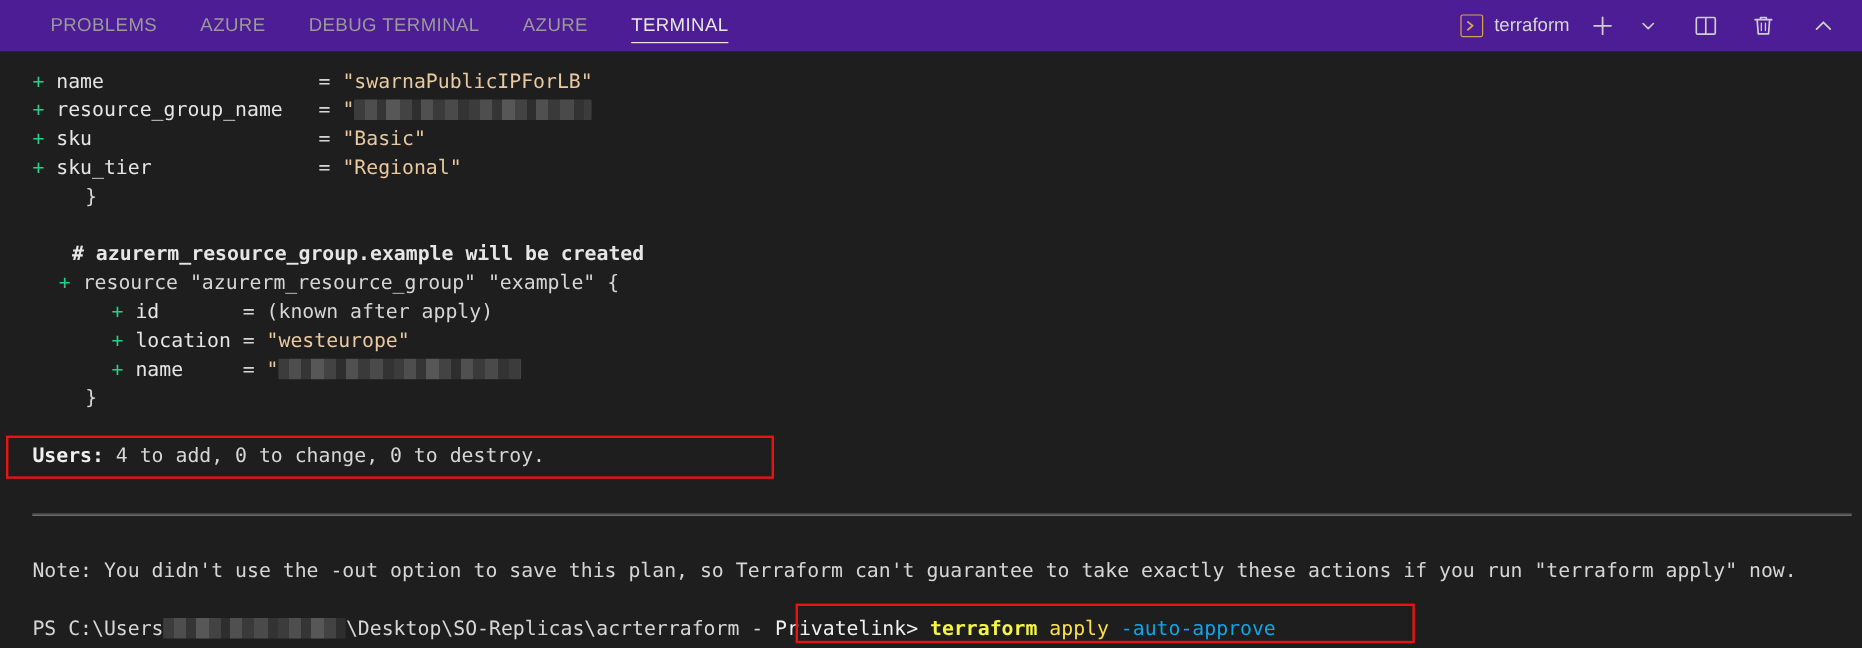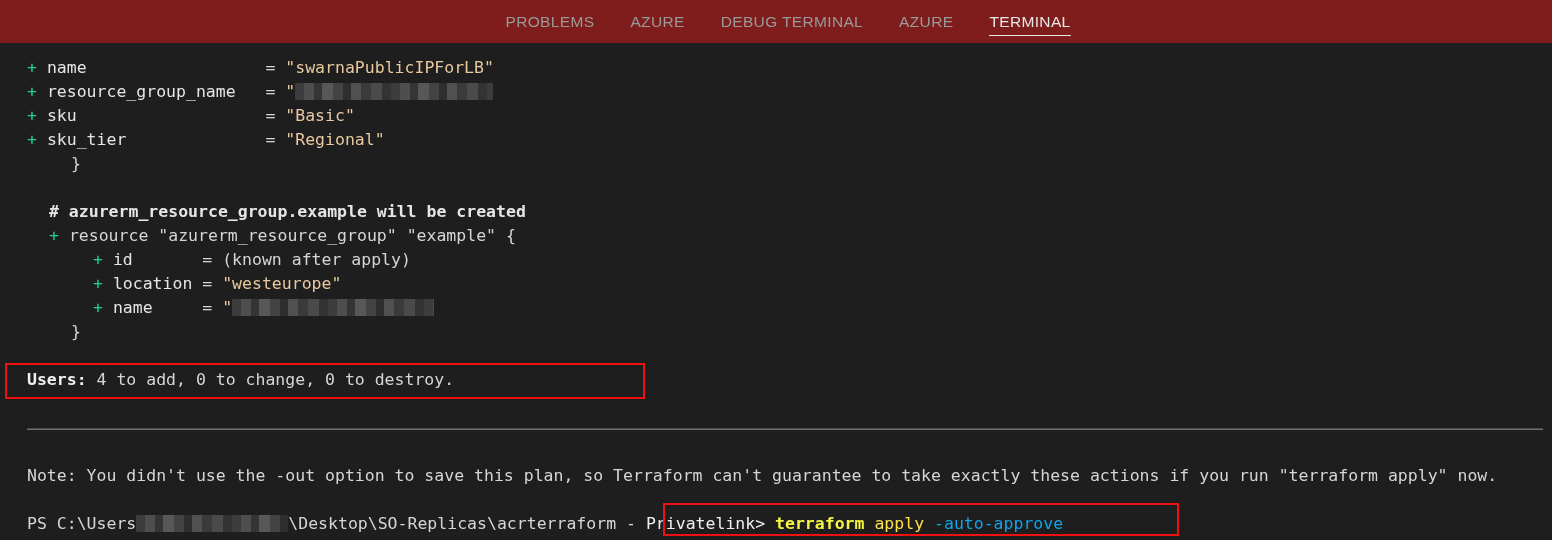--- a/index.html
+++ b/index.html
@@ -12,25 +12,24 @@
     font-family: "DejaVu Sans", sans-serif;
     color: #cccccc;
     position: relative;
   }
 
   
   #panel-header {
     position: absolute;
     top: 0; left: 0;
     width: 1552px; height: 43px;
-    background: #7f1d1d;
-    display: flex;
-    align-items: center;
-    box-sizing: border-box;
-    flex-direction: column;
+    background: #4c1d95;
+    display: flex;
+    align-items: center;
+    box-sizing: border-box;
   }
   #panel-tabs {
     display: flex;
     align-items: flex-end;
     height: 43px;
     padding-left: 24px;
   }
   .panel-tab {
     position: relative;
     height: 43px;
@@ -254,21 +253,21 @@
   <div class="term-line" style="top:13px;"><span class="c-plus">+</span><span class="c-plain"> </span><span class="c-key">name</span><span class="c-plain">                  </span><span class="c-plain">=</span><span class="c-plain"> </span><span class="c-str">"swarnaPublicIPForLB"</span></div>
 
   <div class="term-line" style="top:37px;"><span class="c-plus">+</span><span class="c-plain"> </span><span class="c-key">resource_group_name</span><span class="c-plain">   </span><span class="c-plain">=</span><span class="c-plain"> </span><span class="c-str">"</span><span class="redacted r1"></span></div>
 
   <div class="term-line" style="top:61px;"><span class="c-plus">+</span><span class="c-plain"> </span><span class="c-key">sku</span><span class="c-plain">                   </span><span class="c-plain">=</span><span class="c-plain"> </span><span class="c-str">"Basic"</span></div>
 
   <div class="term-line" style="top:85px;"><span class="c-plus">+</span><span class="c-plain"> </span><span class="c-key">sku_tier</span><span class="c-plain">              </span><span class="c-plain">=</span><span class="c-plain"> </span><span class="c-str">"Regional"</span></div>
 
   <div class="term-line" style="top:109px; left:71px;"><span class="c-brace">}</span></div>
 
-  <div class="term-line" style="top:157px; left:49px;"><span class="c-comment c-bold"># azurerm_resource_group.example will be created</span></div>
+  <div class="term-line" style="top:157px; left:60px;"><span class="c-comment c-bold"># azurerm_resource_group.example will be created</span></div>
 
   <div class="term-line" style="top:181px; left:49px;"><span class="c-plus">+</span><span class="c-plain"> </span><span class="c-plain">resource "azurerm_resource_group" "example" {</span></div>
 
   <div class="term-line" style="top:205px; left:93px;"><span class="c-plus">+</span><span class="c-plain"> </span><span class="c-key">id</span><span class="c-plain">       </span><span class="c-plain">=</span><span class="c-plain"> </span><span class="c-plain">(known after apply)</span></div>
 
   <div class="term-line" style="top:229px; left:93px;"><span class="c-plus">+</span><span class="c-plain"> </span><span class="c-key">location</span><span class="c-plain"> </span><span class="c-plain">=</span><span class="c-plain"> </span><span class="c-str">"westeurope"</span></div>
 
   <div class="term-line" style="top:253px; left:93px;"><span class="c-plus">+</span><span class="c-plain"> </span><span class="c-key">name</span><span class="c-plain">     </span><span class="c-plain">=</span><span class="c-plain"> </span><span class="c-str">"</span><span class="redacted r2"></span></div>
 
   <div class="term-line" style="top:277px; left:71px;"><span class="c-brace">}</span></div>

